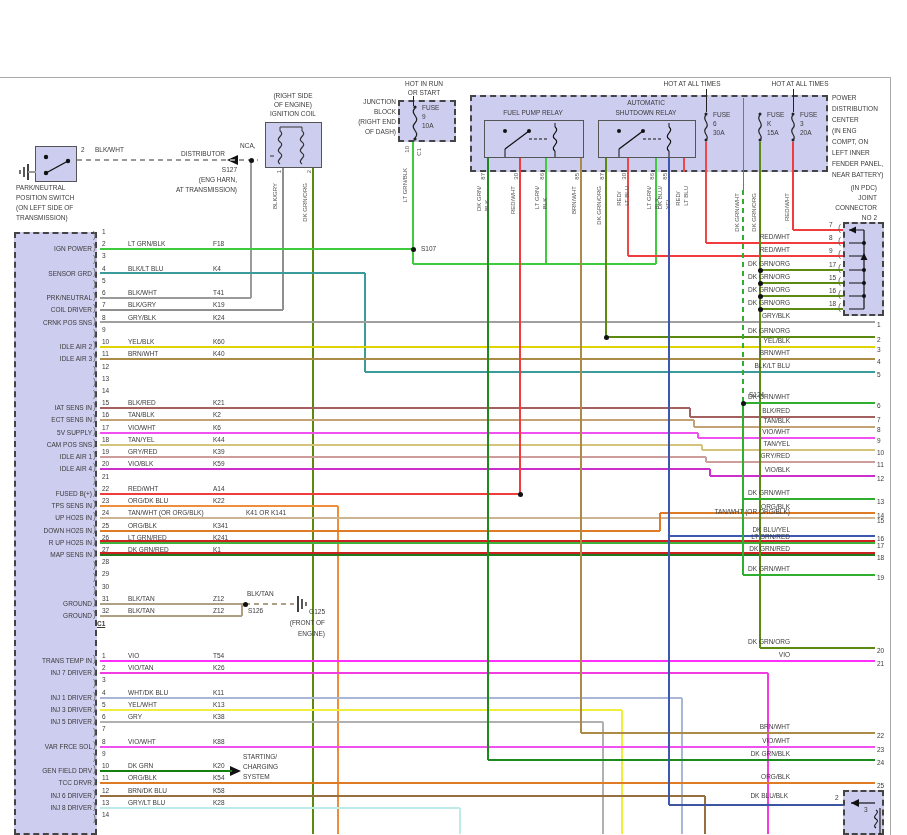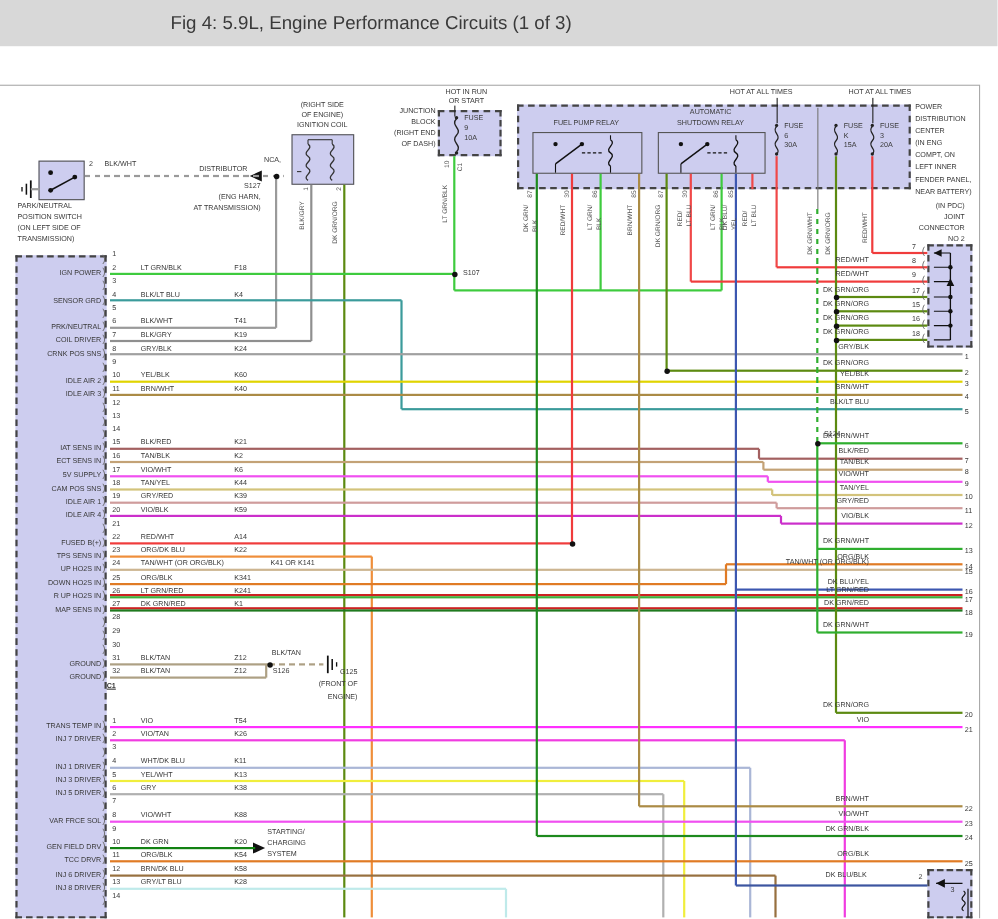--- a/index.html
+++ b/index.html
@@ -19,23 +19,20 @@
   .rot span{writing-mode:vertical-rl;transform:rotate(180deg);font-size:6px;line-height:8px;color:#555;white-space:nowrap;}
   .arc{position:absolute;font-size:9px;color:#666;line-height:9px;}
   .tri-l{position:absolute;width:0;height:0;border-top:5px solid transparent;border-bottom:5px solid transparent;border-right:11px solid #111;}
   .tri-r{position:absolute;width:0;height:0;border-top:5px solid transparent;border-bottom:5px solid transparent;border-left:11px solid #111;}
   svg{position:absolute;overflow:visible;}
 </style>
 </head>
 <body>
 
 <div id="stage">
-  <div id="header">
-    <div id="title">Fig 4: 5.9L, Engine Performance Circuits (1 of 3)</div>
-  </div>
 
   <div class="sbox" style="left:35px;top:146px;width:42px;height:36px;">
     <svg width="42" height="36" viewBox="0 0 42 36">
       <circle cx="10" cy="10" r="2.2" fill="#111"></circle>
       <circle cx="32" cy="14" r="2.2" fill="#111"></circle>
       <circle cx="10" cy="26" r="2.2" fill="#111"></circle>
       <line x1="10" y1="26" x2="32" y2="14" stroke="#111" stroke-width="1.4"></line>
     </svg>
   </div>
   <svg style="left:16px;top:164px;" width="16" height="16">

